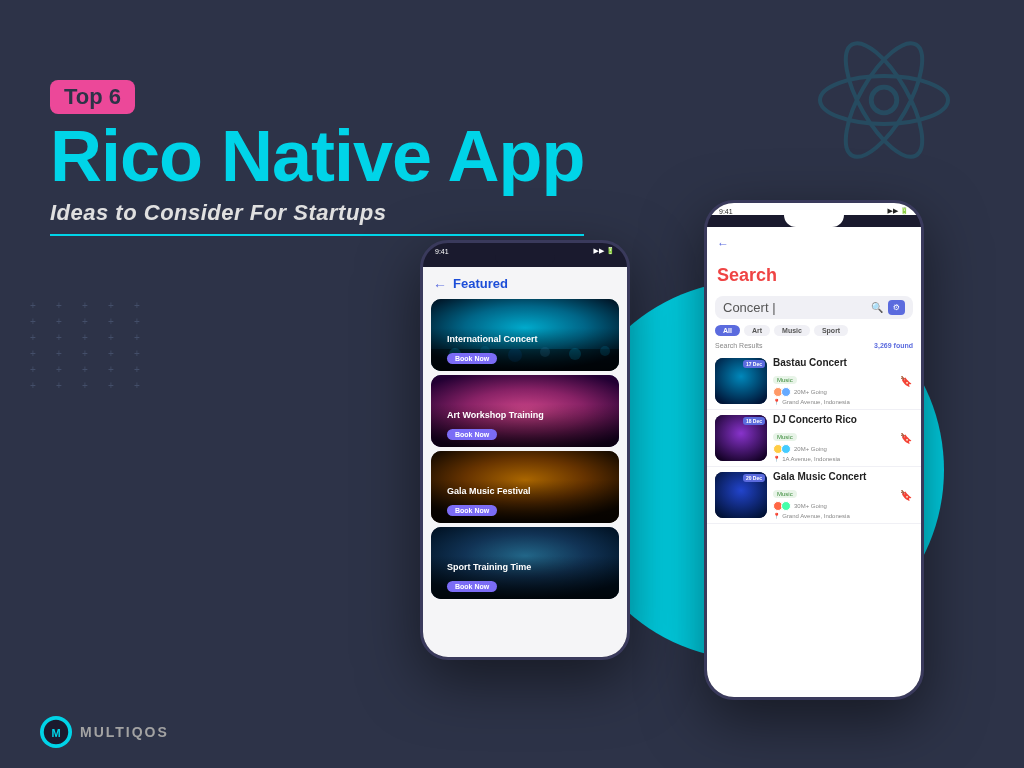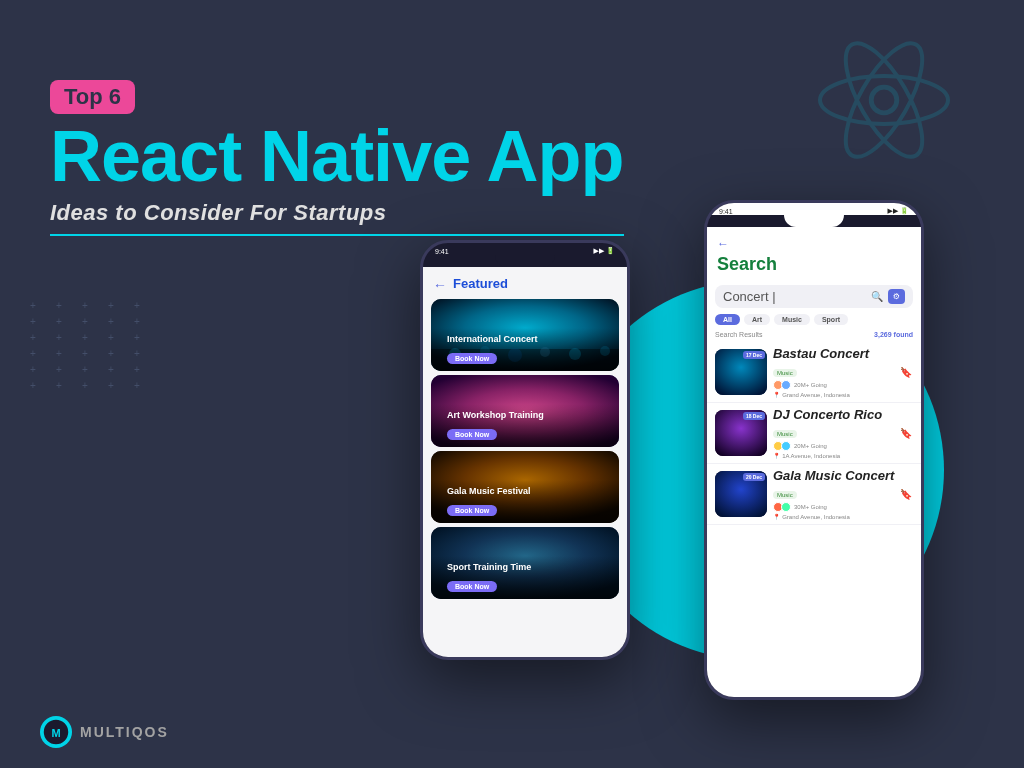--- a/index.html
+++ b/index.html
@@ -242,22 +242,22 @@
       padding: 8px 10px 4px;
       background: #fff;
     }
     .search-back {
       color: #5b6bde;
       font-size: 12px;
     }
     .search-title {
       font-size: 18px;
       font-weight: 800;
-      color: #15803d;
-      margin-top: 5px;
+      color: #ef4444;
+      margin-top: 16px;
     }
     .search-bar {
       display: flex;
       align-items: center;
       background: #f0f0f5;
       border-radius: 8px;
       padding: 4px 8px;
       margin: 6px 8px;
       gap: 4px;
     }
@@ -320,21 +320,21 @@
       background: #5b6bde;
       color: #fff;
       font-size: 5px;
       font-weight: 700;
       padding: 1px 3px;
       border-radius: 3px;
       text-align: center;
       line-height: 1.2;
     }
     .search-event-info { flex: 1; }
-    .search-event-name { font-size: 13px; font-weight: 700; color: #222; font-style: italic; }
+    .search-event-name { font-size: 10px; font-weight: 700; color: #222; }
     .search-event-tag {
       background: #e8f4e8;
       color: #3a8a3a;
       font-size: 6px;
       padding: 1px 4px;
       border-radius: 4px;
       display: inline-block;
       margin: 1px 0;
     }
     .search-event-meta { display: flex; align-items: center; gap: 3px; margin-top: 1px; }
@@ -393,21 +393,21 @@
   <circle cx="50" cy="50" r="8" fill="none" stroke="#00d4e8" stroke-width="3"></circle>
   <ellipse cx="50" cy="50" rx="40" ry="15" fill="none" stroke="#00d4e8" stroke-width="2.5"></ellipse>
   <ellipse cx="50" cy="50" rx="40" ry="15" fill="none" stroke="#00d4e8" stroke-width="2.5" transform="rotate(60 50 50)"></ellipse>
   <ellipse cx="50" cy="50" rx="40" ry="15" fill="none" stroke="#00d4e8" stroke-width="2.5" transform="rotate(120 50 50)"></ellipse>
 </svg>
 
 <div class="cyan-circle"></div>
 
 <div class="header-area">
   <div class="top6-badge">Top 6</div>
-  <div class="main-title">React Native App</div>
+  <div class="main-title">Rico Native App</div>
   <div class="subtitle">Ideas to Consider For Startups</div>
 </div>
 
 <div class="logo-area">
   <div class="logo-icon">
     <svg width="28" height="28" viewBox="0 0 28 28">
       <circle cx="14" cy="14" r="13" fill="#1a1a2e" stroke="#00d4e8" stroke-width="1.5"></circle>
       <text x="14" y="19" text-anchor="middle" fill="#00d4e8" font-size="11" font-weight="bold">M</text>
     </svg>
   </div>

